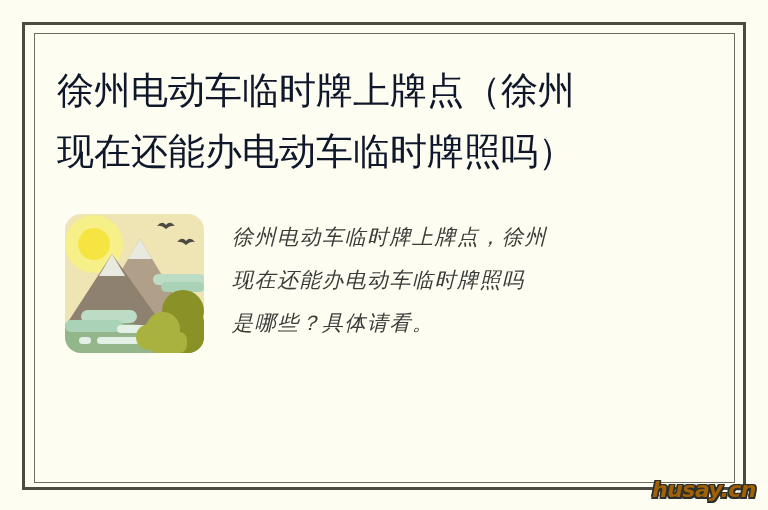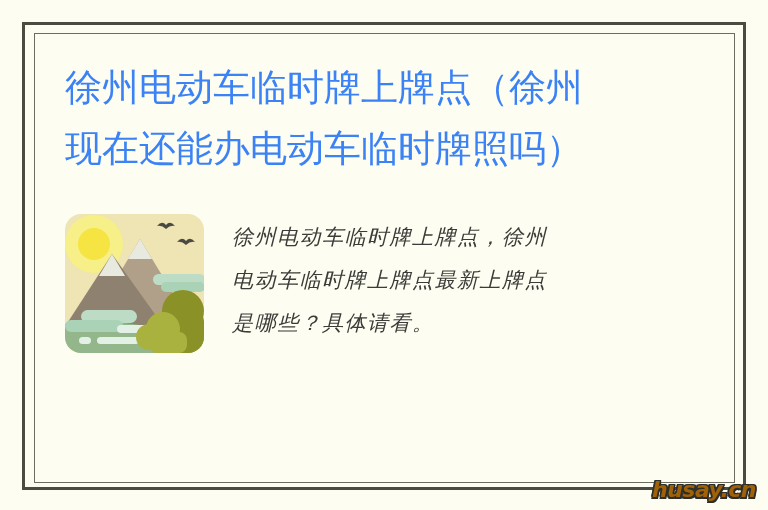--- a/index.html
+++ b/index.html
@@ -35,30 +35,30 @@
 
   
   .content{
     position:absolute;
     left:0; top:0;
     width:768px; height:510px;
   }
 
   .article-title{
     position:absolute;
-    left:65px;
+    left:57px;
     top:60px;
     width:600px;
     font-size:37px;
     line-height:61px;
     letter-spacing:0px;
-    color:#3b82f6;
+    color:#0f172a;
     font-weight:400;
     white-space:pre-line;
-    font-family:Liberation Mono, monospace;
+    font-family:Liberation Sans, sans-serif;
   }
 
   
   .thumb{
     position:absolute;
     left:57px;
     top:206px;
     width:155px;
     height:155px;
   }
@@ -154,18 +154,18 @@
         <circle cx="92" cy="131" r="13" fill="#aab23f"></circle>
         <rect x="92" y="126" width="38" height="21" rx="8" fill="#aab23f"></rect>
 
         <path d="M100 20 q5 -6 9 -1 q4 -5 9 1 q-5 -1 -9 3 q-4 -4 -9 -3 z" fill="#4a4a42"></path>
         <path d="M120 36 q5 -6 9 -1 q4 -5 9 1 q-5 -1 -9 3 q-4 -4 -9 -3 z" fill="#4a4a42"></path>
       </g>
     </svg>
   </div>
 
   <p class="summary">徐州电动车临时牌上牌点，徐州
-电动车临时牌上牌点最新上牌点
+现在还能办电动车临时牌照吗
 是哪些？具体请看。</p>
 
   <div class="watermark">husay.cn</div>
 
 </div>
 
 </body></html>

